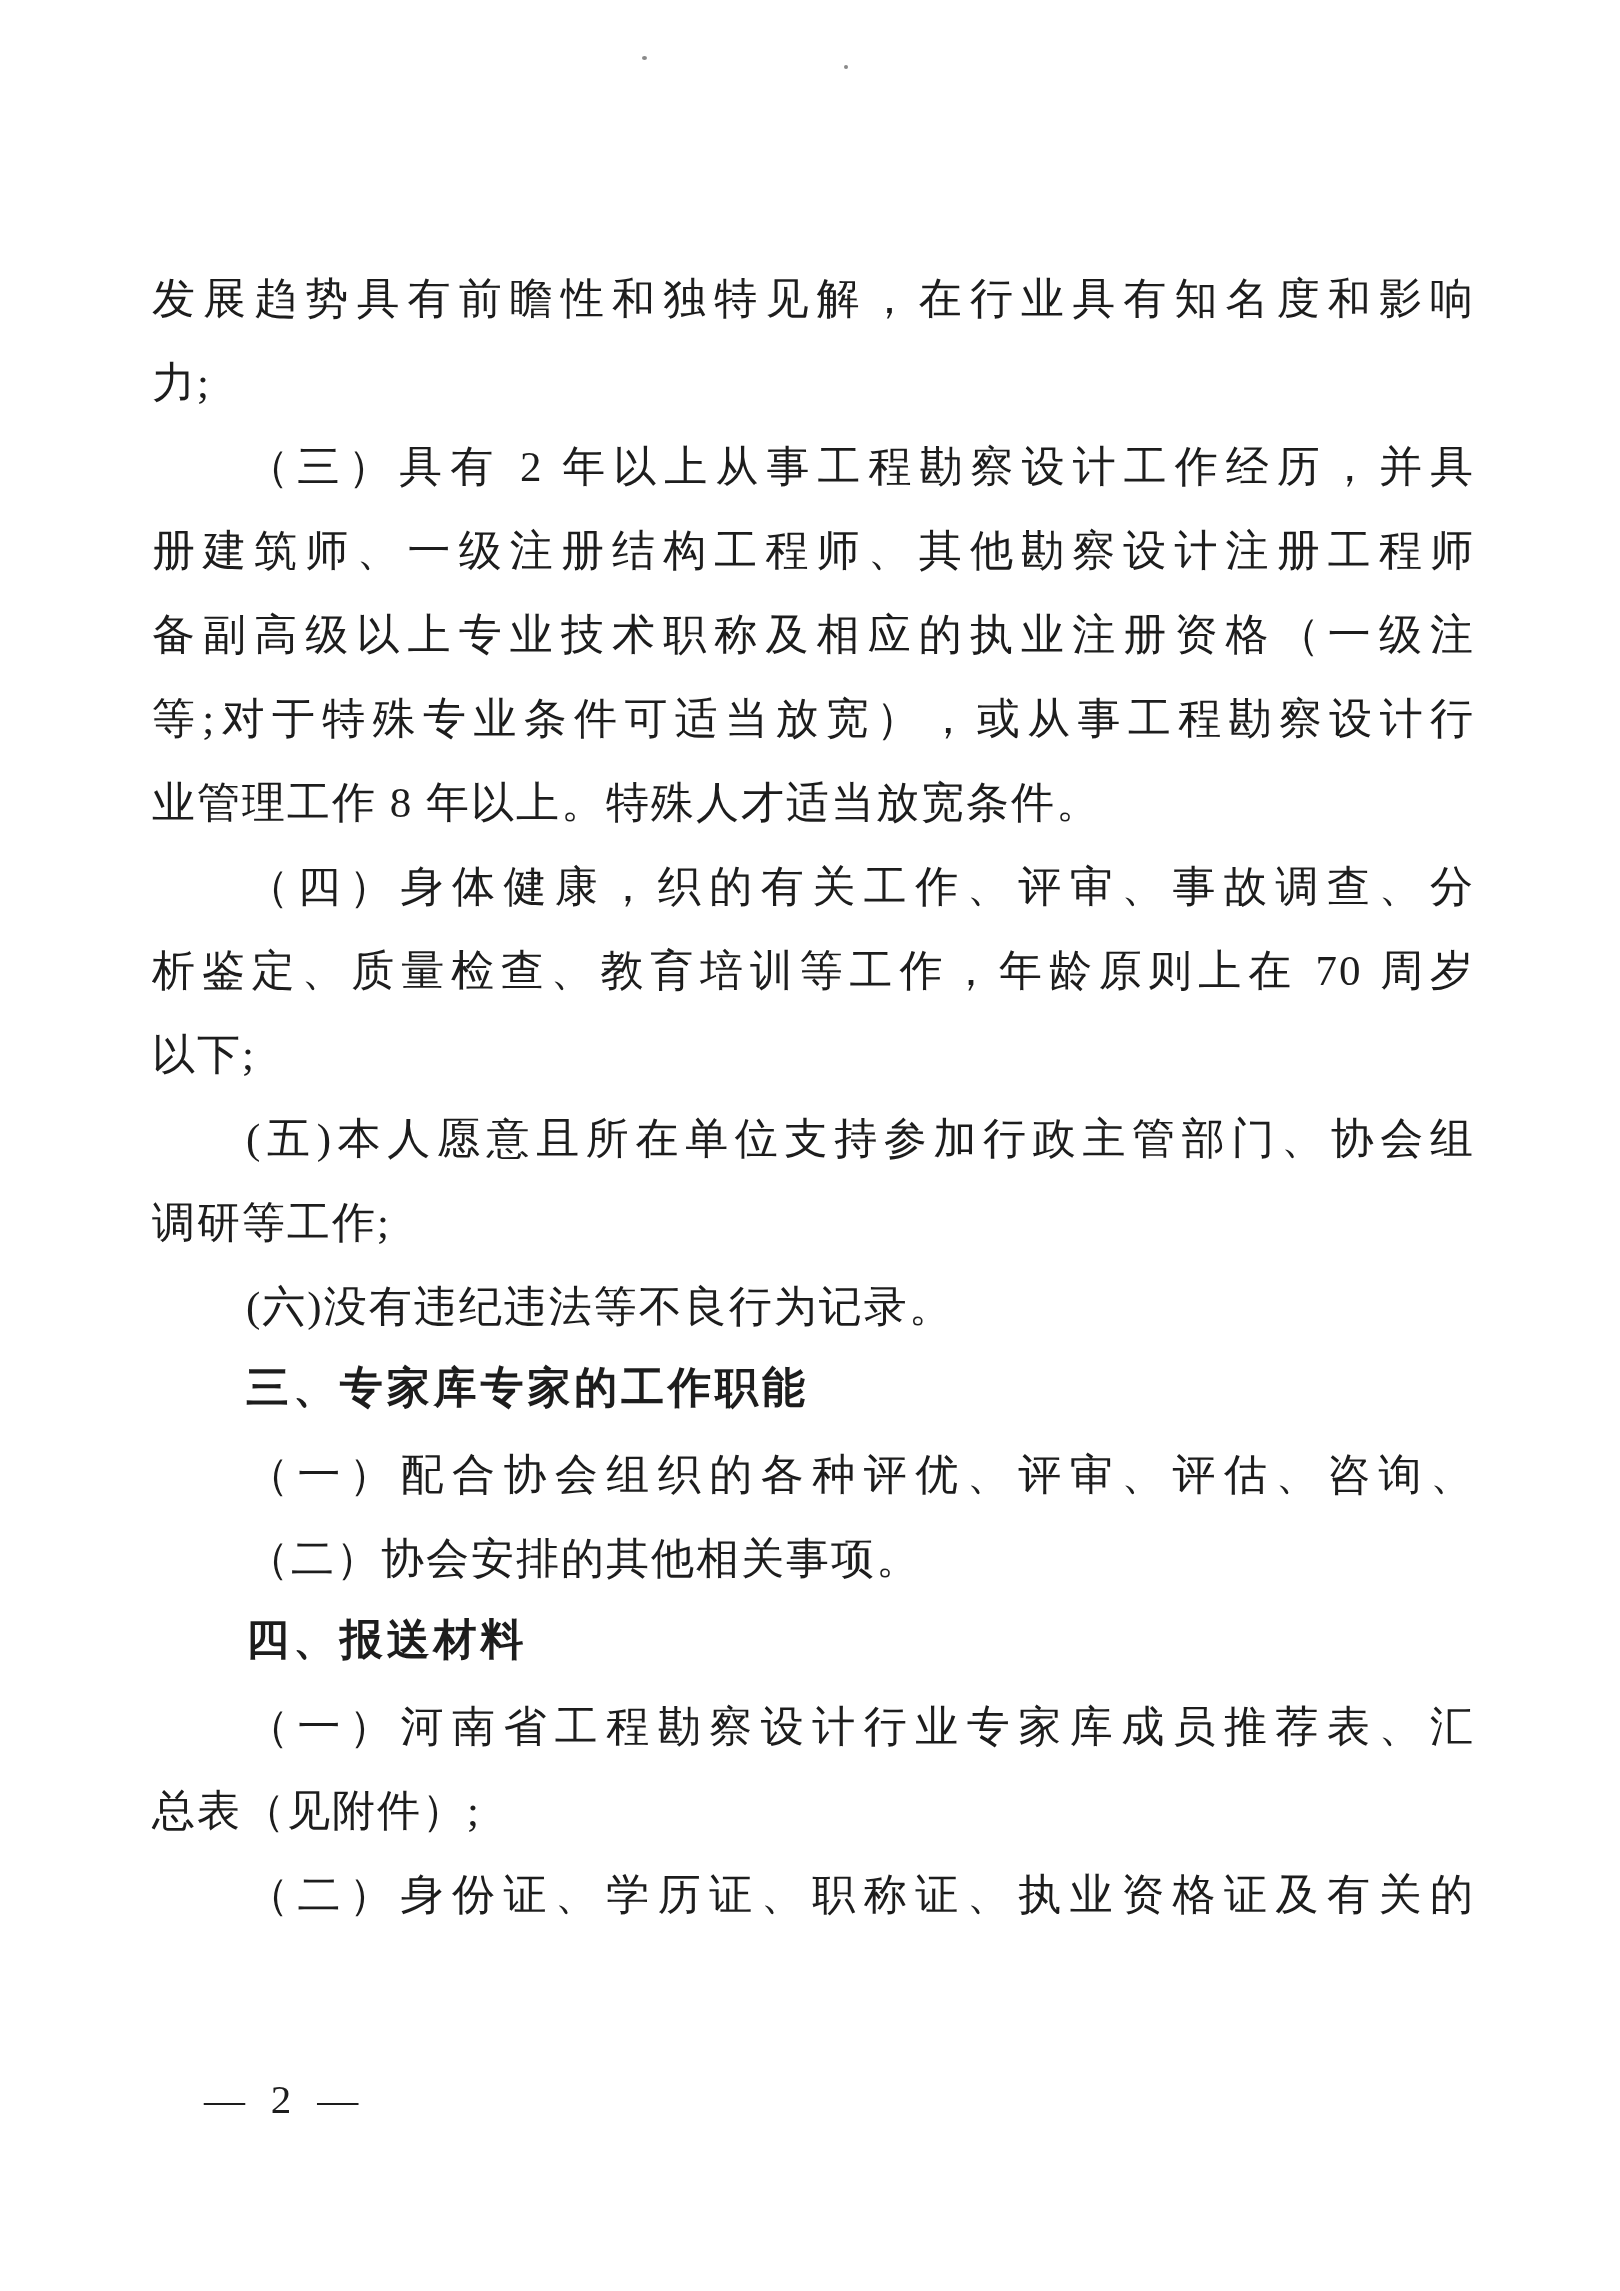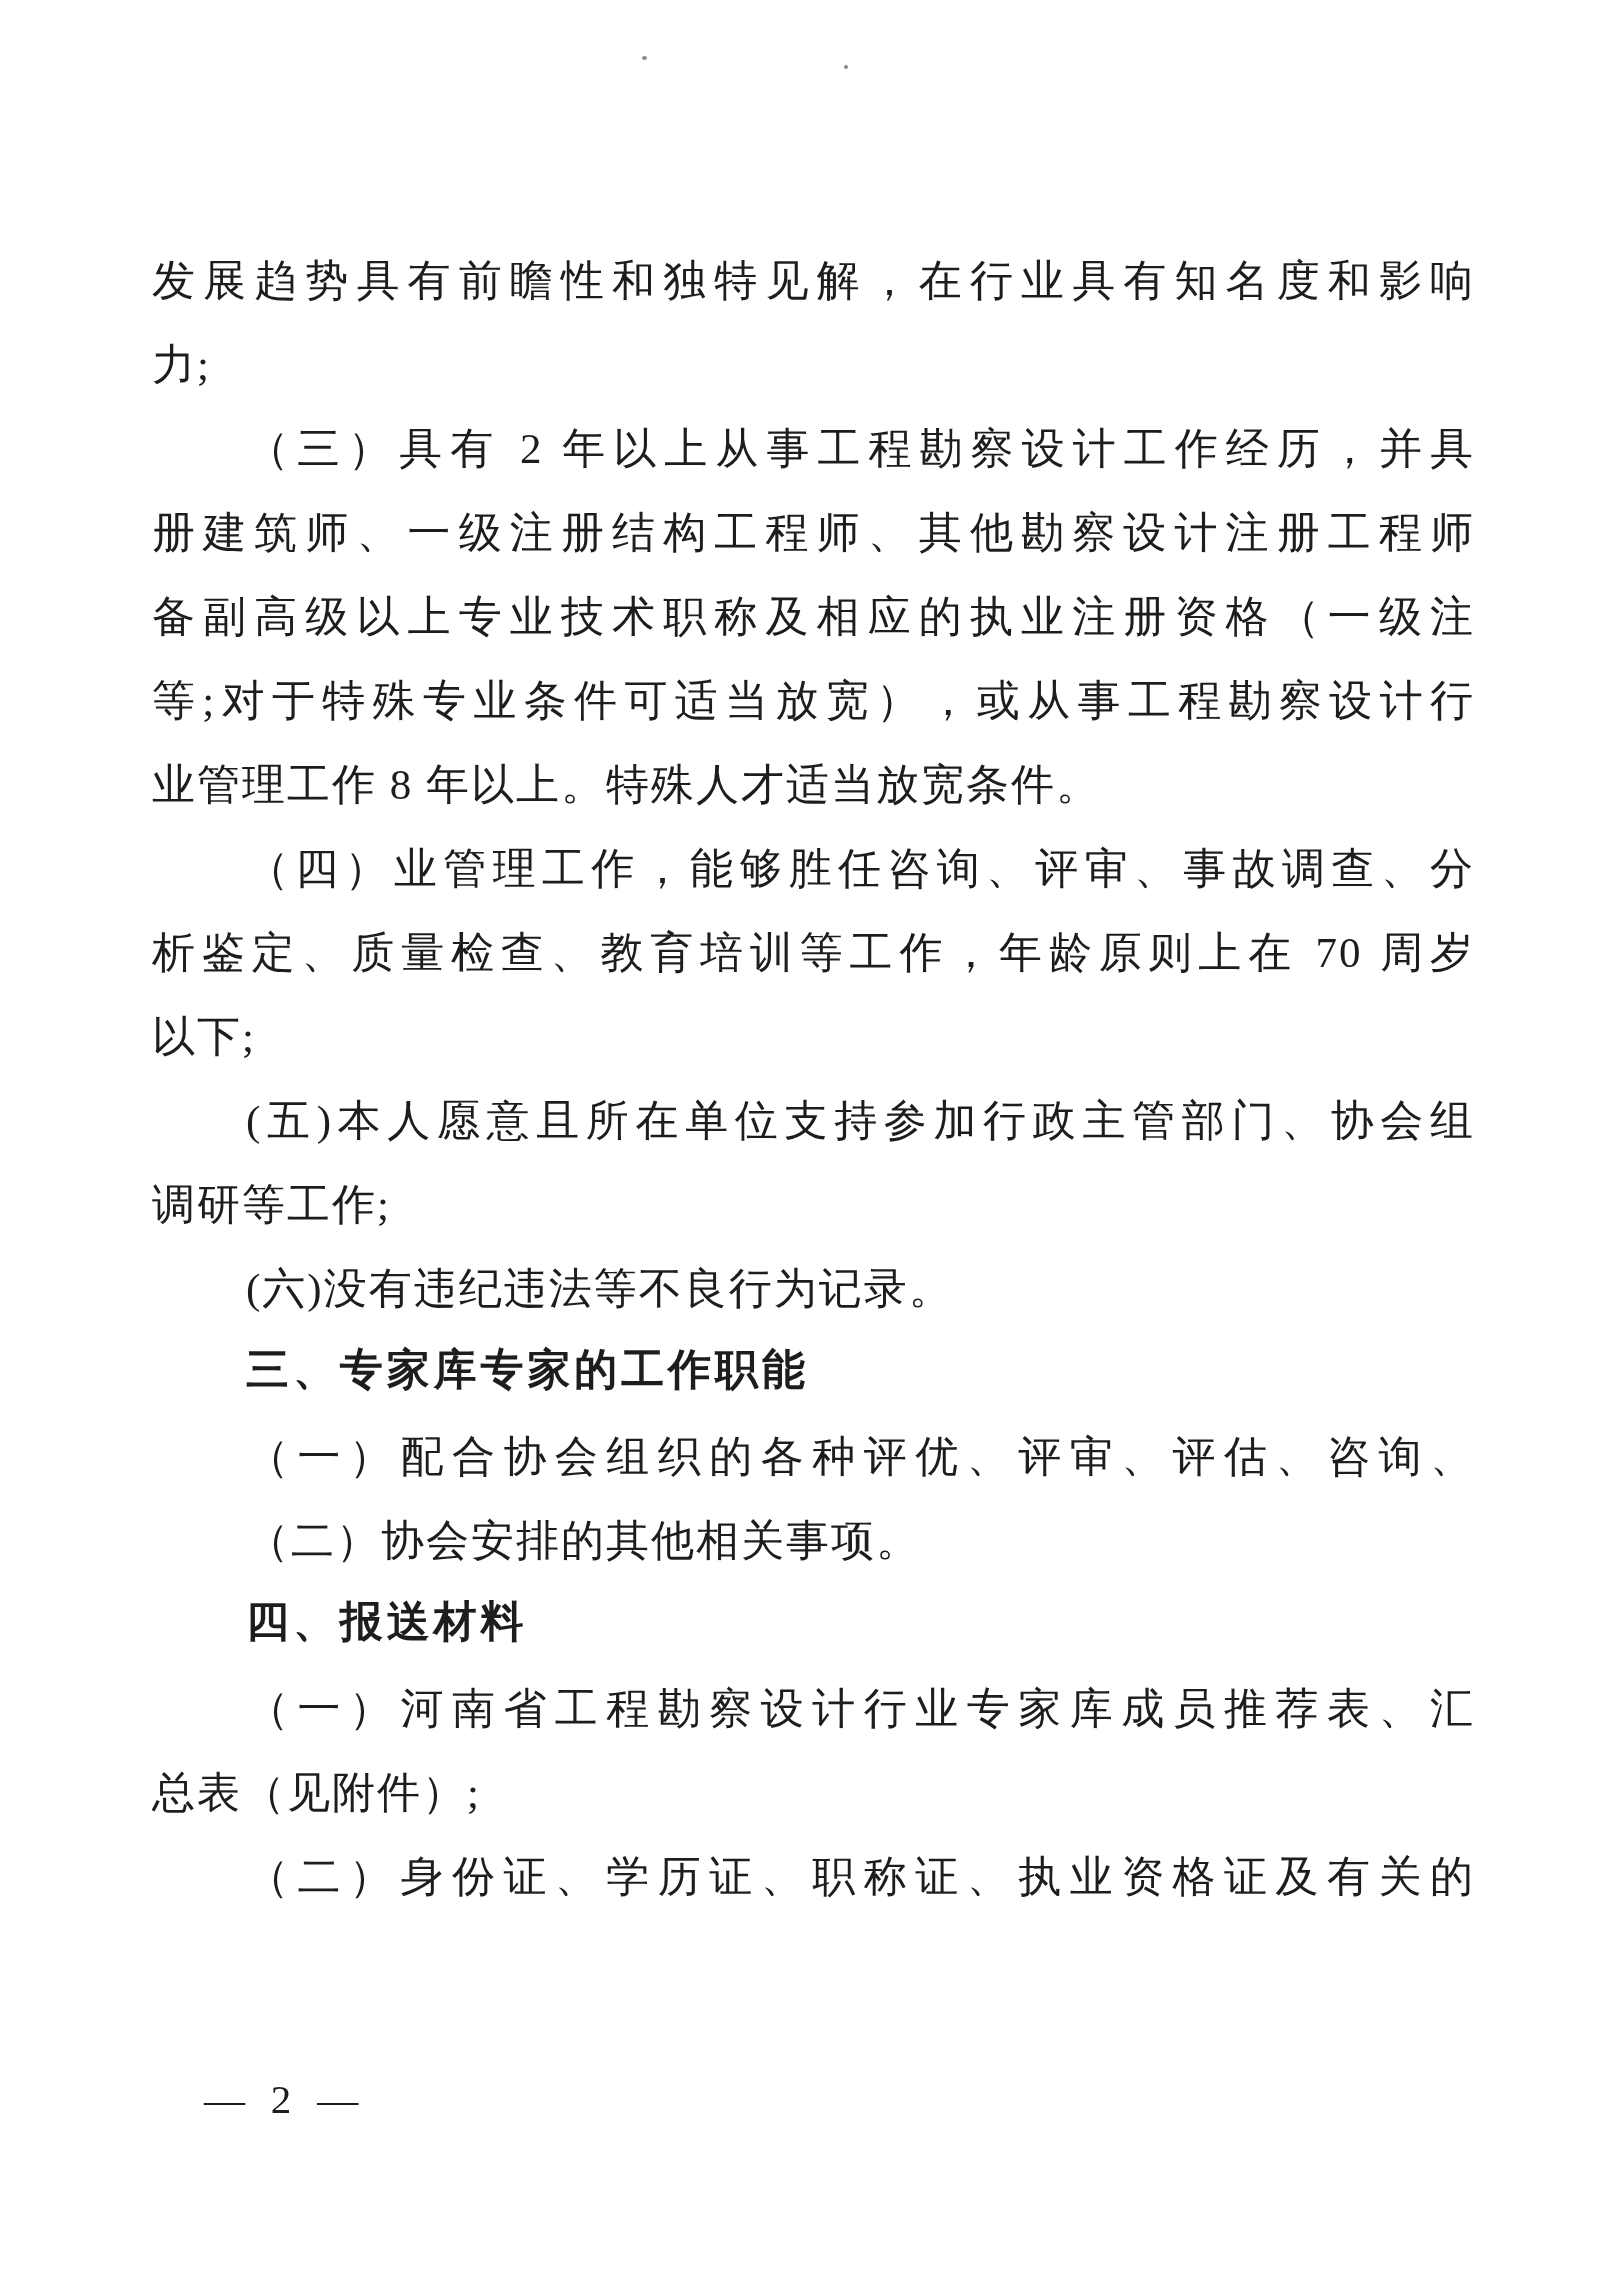--- a/index.html
+++ b/index.html
@@ -12,21 +12,21 @@
     width: 1620px;
     height: 2292px;
     margin: 0 auto;
     background: #ffffff;
     overflow: hidden;
     font-family: "Liberation Serif", serif;
   }
   .content {
     position: absolute;
     left: 152px;
-    top: 239px;
+    top: 257px;
     width: 1323px;
   }
   .line {
     font-size: 43px;
     height: 84px;
     line-height: 84px;
     color: #1d1d1d;
     letter-spacing: 2px;
     white-space: nowrap;
   }
@@ -72,21 +72,21 @@
   <div class="speckle s2"></div>
 
   <div class="content">
       <div class="line fill">发展趋势具有前瞻性和独特见解，在行业具有知名度和影响</div>
       <div class="line">力;</div>
       <div class="line fill indent">（三）具有 2 年以上从事工程勘察设计工作经历，并具</div>
       <div class="line fill">册建筑师、一级注册结构工程师、其他勘察设计注册工程师</div>
       <div class="line fill">备副高级以上专业技术职称及相应的执业注册资格（一级注</div>
       <div class="line fill">等;对于特殊专业条件可适当放宽），或从事工程勘察设计行</div>
       <div class="line">业管理工作 8 年以上。特殊人才适当放宽条件。</div>
-      <div class="line fill indent">（四）业管理工作，能够胜任咨询、评审、事故调查、分</div>
+      <div class="line fill indent">（四）身体健康，织的有关工作、评审、事故调查、分</div>
       <div class="line fill">析鉴定、质量检查、教育培训等工作，年龄原则上在 70 周岁</div>
       <div class="line">以下;</div>
       <div class="line fill indent">(五)本人愿意且所在单位支持参加行政主管部门、协会组</div>
       <div class="line">调研等工作;</div>
       <div class="line indent">(六)没有违纪违法等不良行为记录。</div>
       <div class="line indent heading">三、专家库专家的工作职能</div>
       <div class="line fill indent">（一）配合协会组织的各种评优、评审、评估、咨询、</div>
       <div class="line indent">（二）协会安排的其他相关事项。</div>
       <div class="line indent heading">四、报送材料</div>
       <div class="line fill indent">（一）河南省工程勘察设计行业专家库成员推荐表、汇</div>

